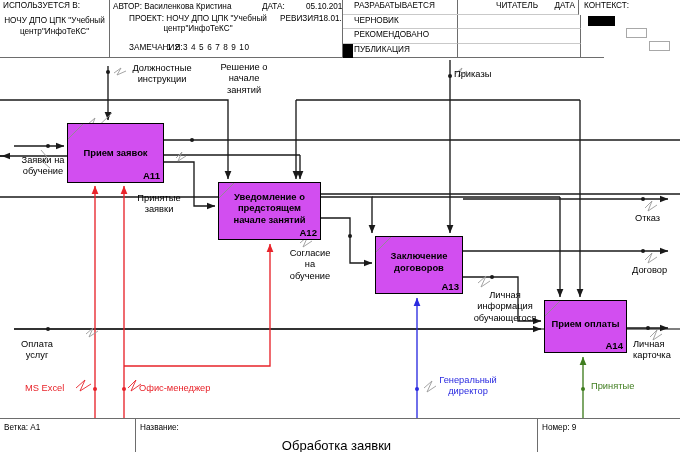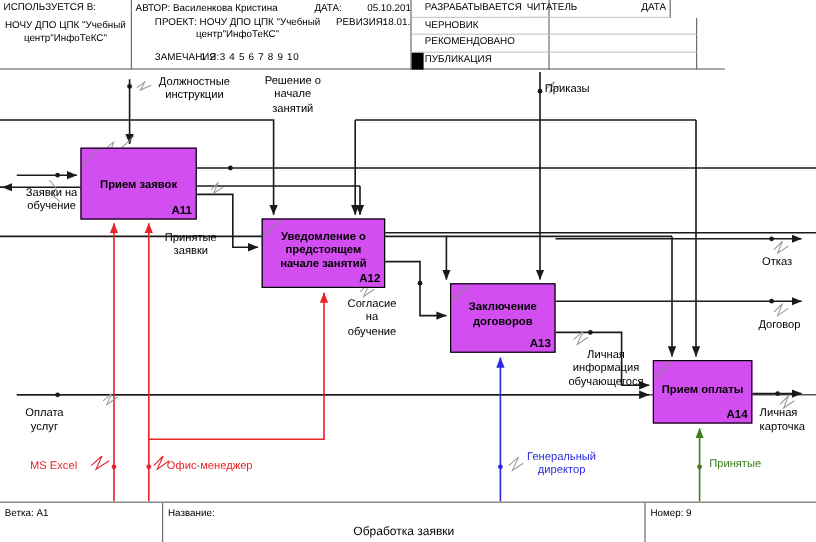--- a/index.html
+++ b/index.html
@@ -116,28 +116,34 @@
       <div style="position:absolute;left:19px;top:43px;">ЗАМЕЧАНИЯ:</div>
       <div style="position:absolute;left:57px;top:43px;letter-spacing:0.6px;">1 2 3 4 5 6 7 8 9 10</div>
     </div>
 
     <div class="hdr-cell" style="left:343px;top:0;width:115px;height:14.5px;padding-left:11px;"><span>РАЗРАБАТЫВАЕТСЯ</span></div>
     <div class="hdr-cell" style="left:343px;top:14.5px;width:115px;height:14.5px;padding-left:11px;"><span>ЧЕРНОВИК</span></div>
     <div class="hdr-cell nb" style="left:343px;top:43.5px;width:115px;height:14.5px;padding-left:11px;"><span>ПУБЛИКАЦИЯ</span></div>
     <div class="hdr-cell" style="left:343px;top:29px;width:115px;height:14.5px;padding-left:11px;"><span>РЕКОМЕНДОВАНО</span></div>
     <div class="blk" style="position:absolute;left:343px;top:43.5px;width:10px;height:14.5px;"></div>
 
-    <div class="hdr-cell" style="left:436px;top:0;width:123px;height:14.5px;">
+    <div class="hdr-cell" style="left:456px;top:0;width:123px;height:14.5px;text-align:center;">
       <span>ЧИТАТЕЛЬ</span>
       <span style="position:absolute;right:3px;top:1px;">ДАТА</span>
     </div>
     <div class="hdr-cell" style="left:458px;top:14.5px;width:123px;height:14.5px;"></div>
     <div class="hdr-cell" style="left:458px;top:29px;width:123px;height:14.5px;"></div>
     <div class="hdr-cell nb" style="left:458px;top:43.5px;width:123px;height:14.5px;"></div>
 
+    <div class="hdr-cell nb nr" style="left:581px;top:0;width:99px;height:58px;">
+      <div>КОНТЕКСТ:</div>
+      <div class="blk" style="position:absolute;left:7px;top:16px;width:27px;height:10px;"></div>
+      <div style="position:absolute;left:45px;top:28px;width:21px;height:10px;border:1px solid #a8a8a8;"></div>
+      <div style="position:absolute;left:68px;top:41px;width:21px;height:10px;border:1px solid #a8a8a8;"></div>
+    </div>
   </div>
 
   <div id="canvas">
 
     <svg width="680" height="360">
       <defs>
         <marker id="ah" markerWidth="7" markerHeight="7" refX="6.2" refY="3" orient="auto">
           <path d="M0,0.4 L6.4,3 L0,5.6 z" fill="#1a1a1a"></path>
         </marker>
         <marker id="ahr" markerWidth="7" markerHeight="7" refX="6.2" refY="3" orient="auto">
@@ -312,20 +318,20 @@
         <div class="lbl l green" style="left: 591px; top: 323px; width: 64px;">Принятые</div>
       </div>
   </div>
 
   <div class="ftr">
     <div class="ftr-cell" style="left:0;width:136px;">
       <span>Ветка: A1</span>
     </div>
     <div class="ftr-cell" style="left:136px;width:402px;">
       <span>Название:</span>
-      <div style="text-align:center;font-size:10px;margin-top:6px;">Обработка заявки</div>
+      <div style="text-align:center;font-size:13px;margin-top:6px;">Обработка заявки</div>
     </div>
     <div class="ftr-cell nr" style="left:538px;width:142px;">
       <span>Номер: 9</span>
     </div>
   </div>
 
 </div>
 
 </body></html>

